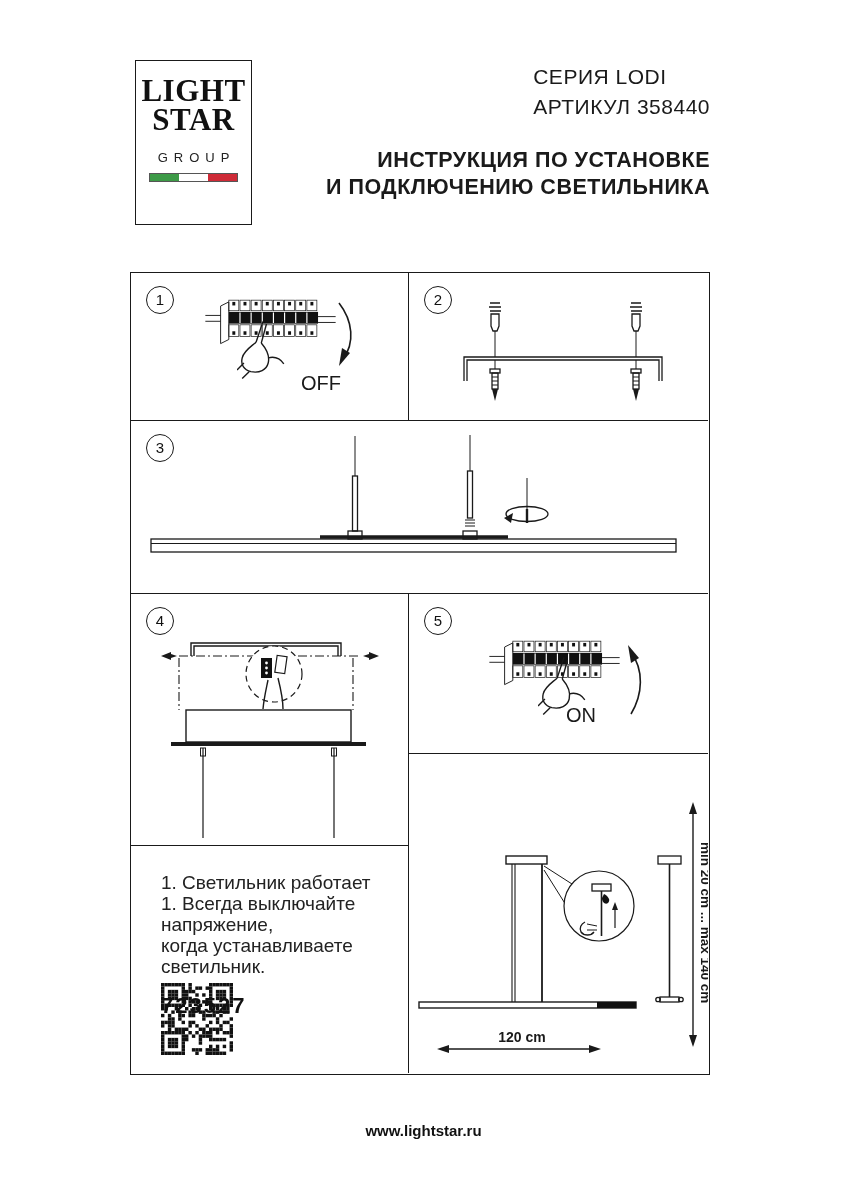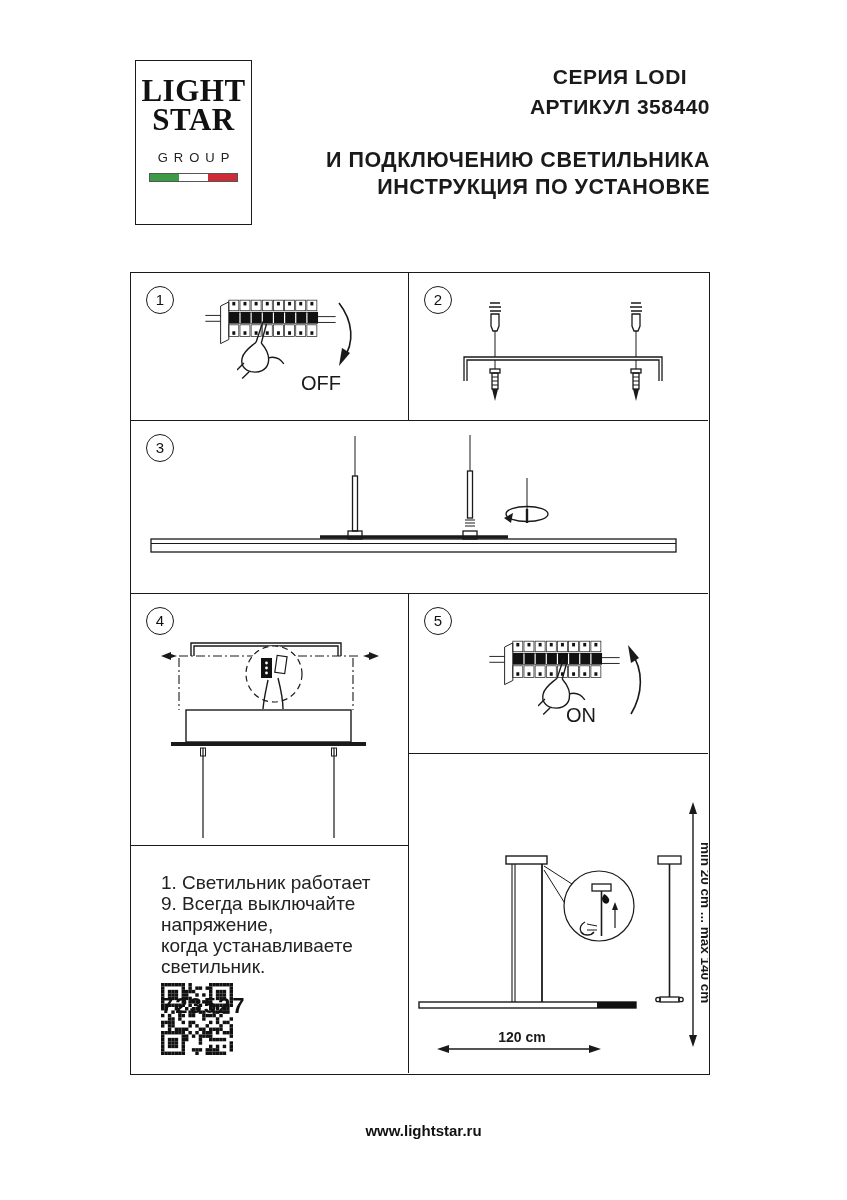--- a/index.html
+++ b/index.html
@@ -22,22 +22,22 @@
     font-size:31px; line-height:29px; letter-spacing:.5px; color:#111;
   }
   .logo-group {
     font-size:13px; letter-spacing:6px; text-indent:6px; margin-top:16px; color:#222;
   }
   .logo-flag {
     height:9px; margin:8px 13px 0 13px; border:1px solid #555; display:flex;
   }
   .logo-flag span { flex:1 1 0; }
   .hdr-series {
-    position:absolute; top:62px; right:137px; text-align:center;
-    font-weight:700; font-size:21px; line-height:30px; letter-spacing:.5px;
+    position:absolute; top:62px; right:137px; text-align:left;
+    font-weight:400; font-size:21px; line-height:30px; letter-spacing:.5px;
   }
   .hdr-title {
     position:absolute; top:147px; right:137px; text-align:right;
     font-weight:700; font-size:21.5px; line-height:27px; letter-spacing:.5px;
   }
 
   
   .grid {
     position:absolute; left:130px; top:272px; width:580px; height:803px;
     border:1.5px solid #1a1a1a; background:#fff;
@@ -142,22 +142,22 @@
     <span style="background: rgb(206, 43, 55);"></span>
   </div>
 </div>
 
 <div class="hdr-series">
   <div>СЕРИЯ LODI</div>
   <div>АРТИКУЛ 358440</div>
 </div>
 
 <div class="hdr-title">
+  <div>ИНСТРУКЦИЯ ПО УСТАНОВКЕ</div>
   <div>И ПОДКЛЮЧЕНИЮ СВЕТИЛЬНИКА</div>
-  <div>ИНСТРУКЦИЯ ПО УСТАНОВКЕ</div>
 </div>
 
 <div class="grid">
 
   <div class="panel p1">
     <div class="step-badge">1</div>
     <svg class="art" width="278" height="148" viewBox="0 0 278 148">
       <use href="#breaker" x="72" y="20" width="135" height="56"></use>
       <use href="#hand" x="106" y="46" width="52" height="62"></use>
       <g fill="none" stroke="#1a1a1a" stroke-width="1.6">
@@ -270,21 +270,21 @@
         <path d="M222,120 C234,100 235,76 222,58"></path>
       </g>
       <polygon points="219,51 230,64 222,69" fill="#1a1a1a"></polygon>
       <text x="172" y="128" font-size="20" text-anchor="middle">ON</text>
     </svg>
   </div>
 
   <div class="panel pnotes">
     <div class="notes-text">
       <div>1. Светильник работает</div>
-      <div>9. Всегда выключайте напряжение,</div>
+      <div>1. Всегда выключайте напряжение,</div>
       <div>когда устанавливаете светильник.</div>
     </div>
     <div class="notes-article">723527</div>
     <div class="qr">
         <svg viewBox="0 0 84 84" width="100%" height="100%" fill="#111">
           <rect x="0" y="0" width="4" height="4"></rect>
           <rect x="4" y="0" width="4" height="4"></rect>
           <rect x="8" y="0" width="4" height="4"></rect>
           <rect x="12" y="0" width="4" height="4"></rect>
           <rect x="16" y="0" width="4" height="4"></rect>

